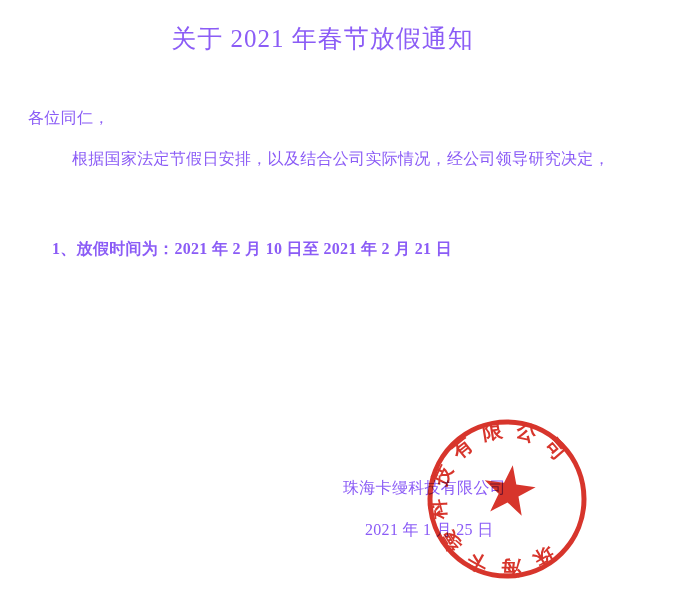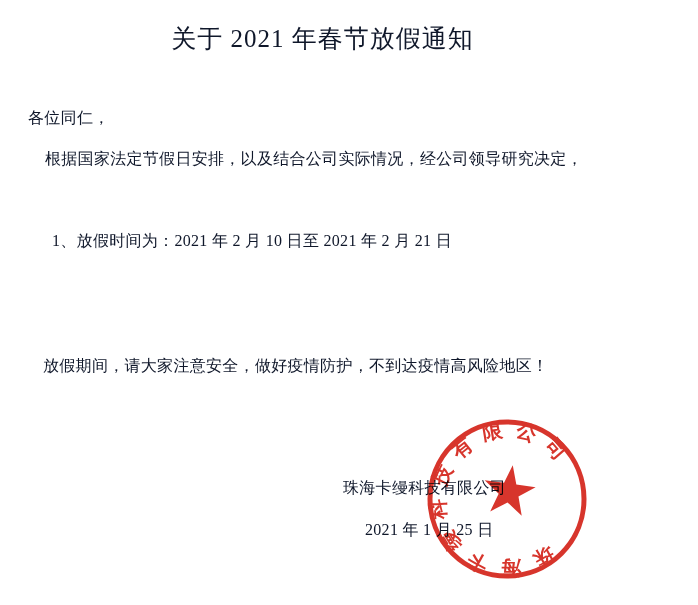--- a/index.html
+++ b/index.html
@@ -7,42 +7,42 @@
     padding: 0;
     background: #ffffff;
   }
   .page {
     position: relative;
     width: 698px;
     height: 605px;
     background: #ffffff;
     overflow: hidden;
     font-family: "Liberation Serif", "DejaVu Serif", serif;
-    color: #0f172a;
+    color: #8b5cf6;
   }
   .doc-title {
     position: absolute;
     left: 0;
     top: 22px;
     width: 645px;
     text-align: center;
     font-size: 25px;
     letter-spacing: 1px;
     white-space: pre;
   }
   .line {
     position: absolute;
     font-size: 16px;
     white-space: pre;
     letter-spacing: 0.3px;
   }
   .salutation { left: 28px;  top: 108px; }
-  .l0 { left: 45px;  top: 149px; }
+  .l0 { left: 72px;  top: 149px; }
   .l1 { left: 16px;  top: 190px; }
-  .l2 { left: 52px;  top: 231px; }
+  .l2 { left: 52px;  top: 239px; font-weight: bold; }
   .l3 { left: 48px;  top: 276px; }
   .l4 { left: 42px;  top: 316px; }
   .l5 { left: 43px;  top: 356px; }
   .sig-company { left: 343px; top: 478px; }
   .sig-date    { left: 365px; top: 520px; }
   .seal {
     position: absolute;
     left: 419px;
     top: 411px;
     width: 176px;
@@ -62,21 +62,20 @@
 <body>
 
 <div class="page">
 
   <div class="doc-title">关于 2021 年春节放假通知</div>
 
   <div class="line salutation">各位同仁，</div>
 
   <div class="line l0">根据国家法定节假日安排，以及结合公司实际情况，经公司领导研究决定，</div>
   <div class="line l2">1、放假时间为：2021 年 2 月 10 日至 2021 年 2 月 21 日</div>
-  <div class="line l5">放假期间，请大家注意安全，做好疫情防护，不到达疫情高风险地区！</div>
 
   <div class="line sig-company">珠海卡缦科技有限公司</div>
 
   <div class="line sig-date">2021 年 1 月 25 日</div>
 
   <div class="seal">
     <svg viewBox="0 0 176 176" xmlns="http://www.w3.org/2000/svg">
       <circle cx="88" cy="88" r="77" fill="none" stroke="#d5281e" stroke-width="5"></circle>
       <polygon fill="#d5281e" transform="rotate(8 90 81)" points="90,54 96.2,72.5 115.7,72.7 100.0,84.2 105.9,102.8 90,91.5 74.1,102.8 80.0,84.2 64.3,72.7 83.8,72.5"></polygon>
       <defs>

